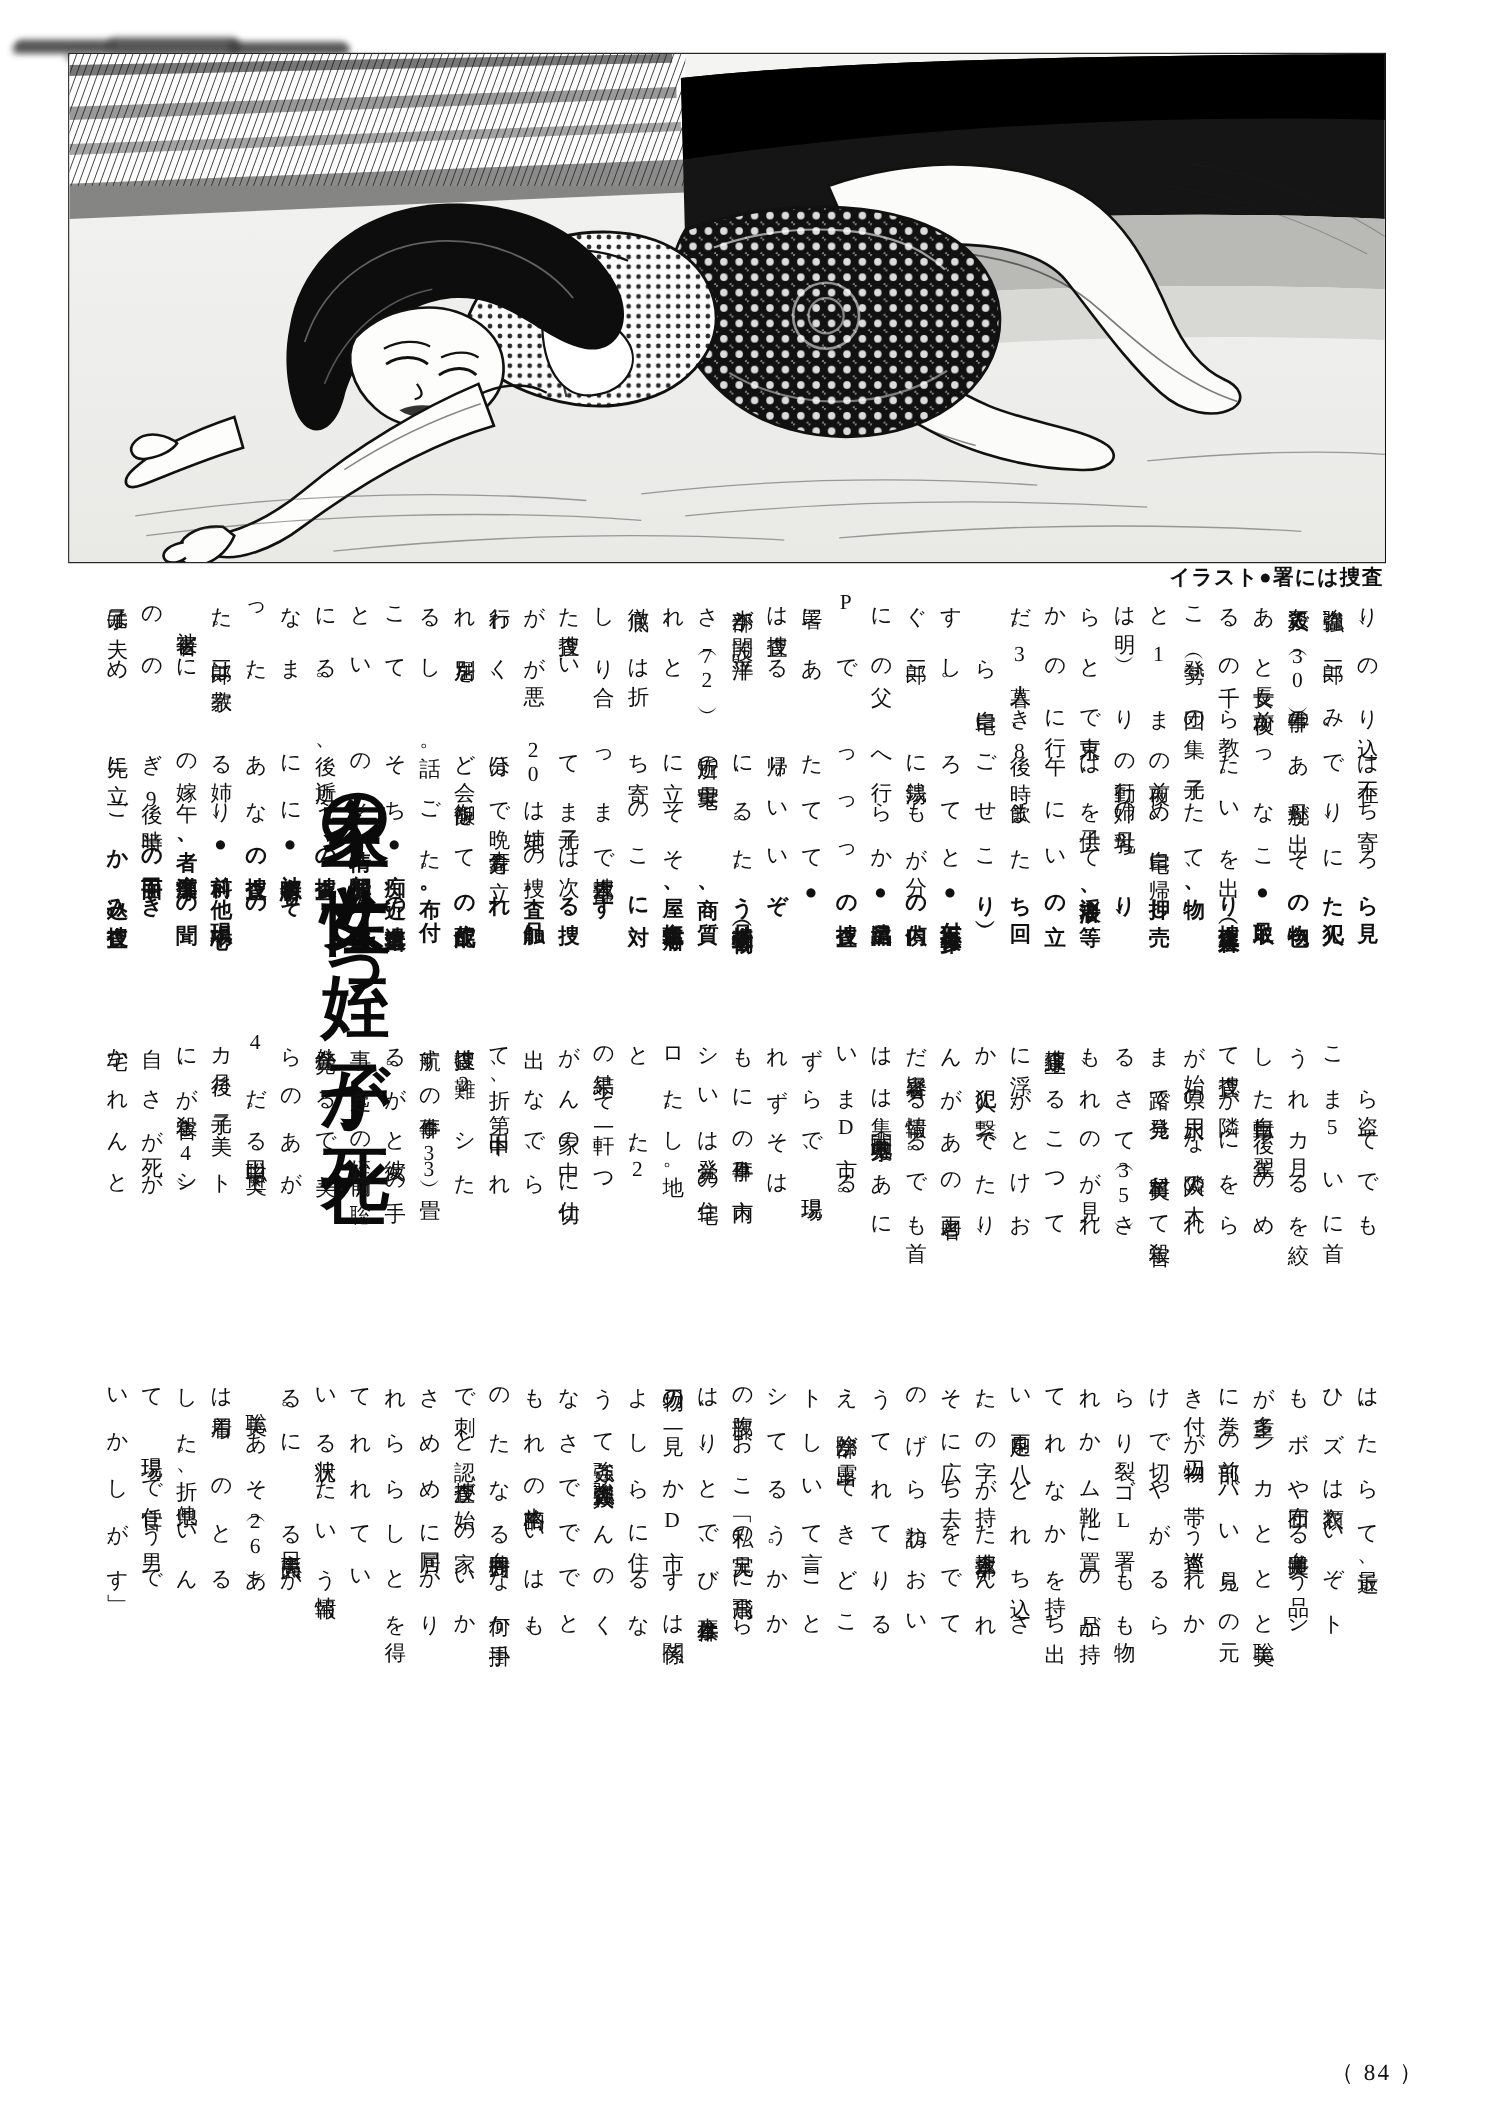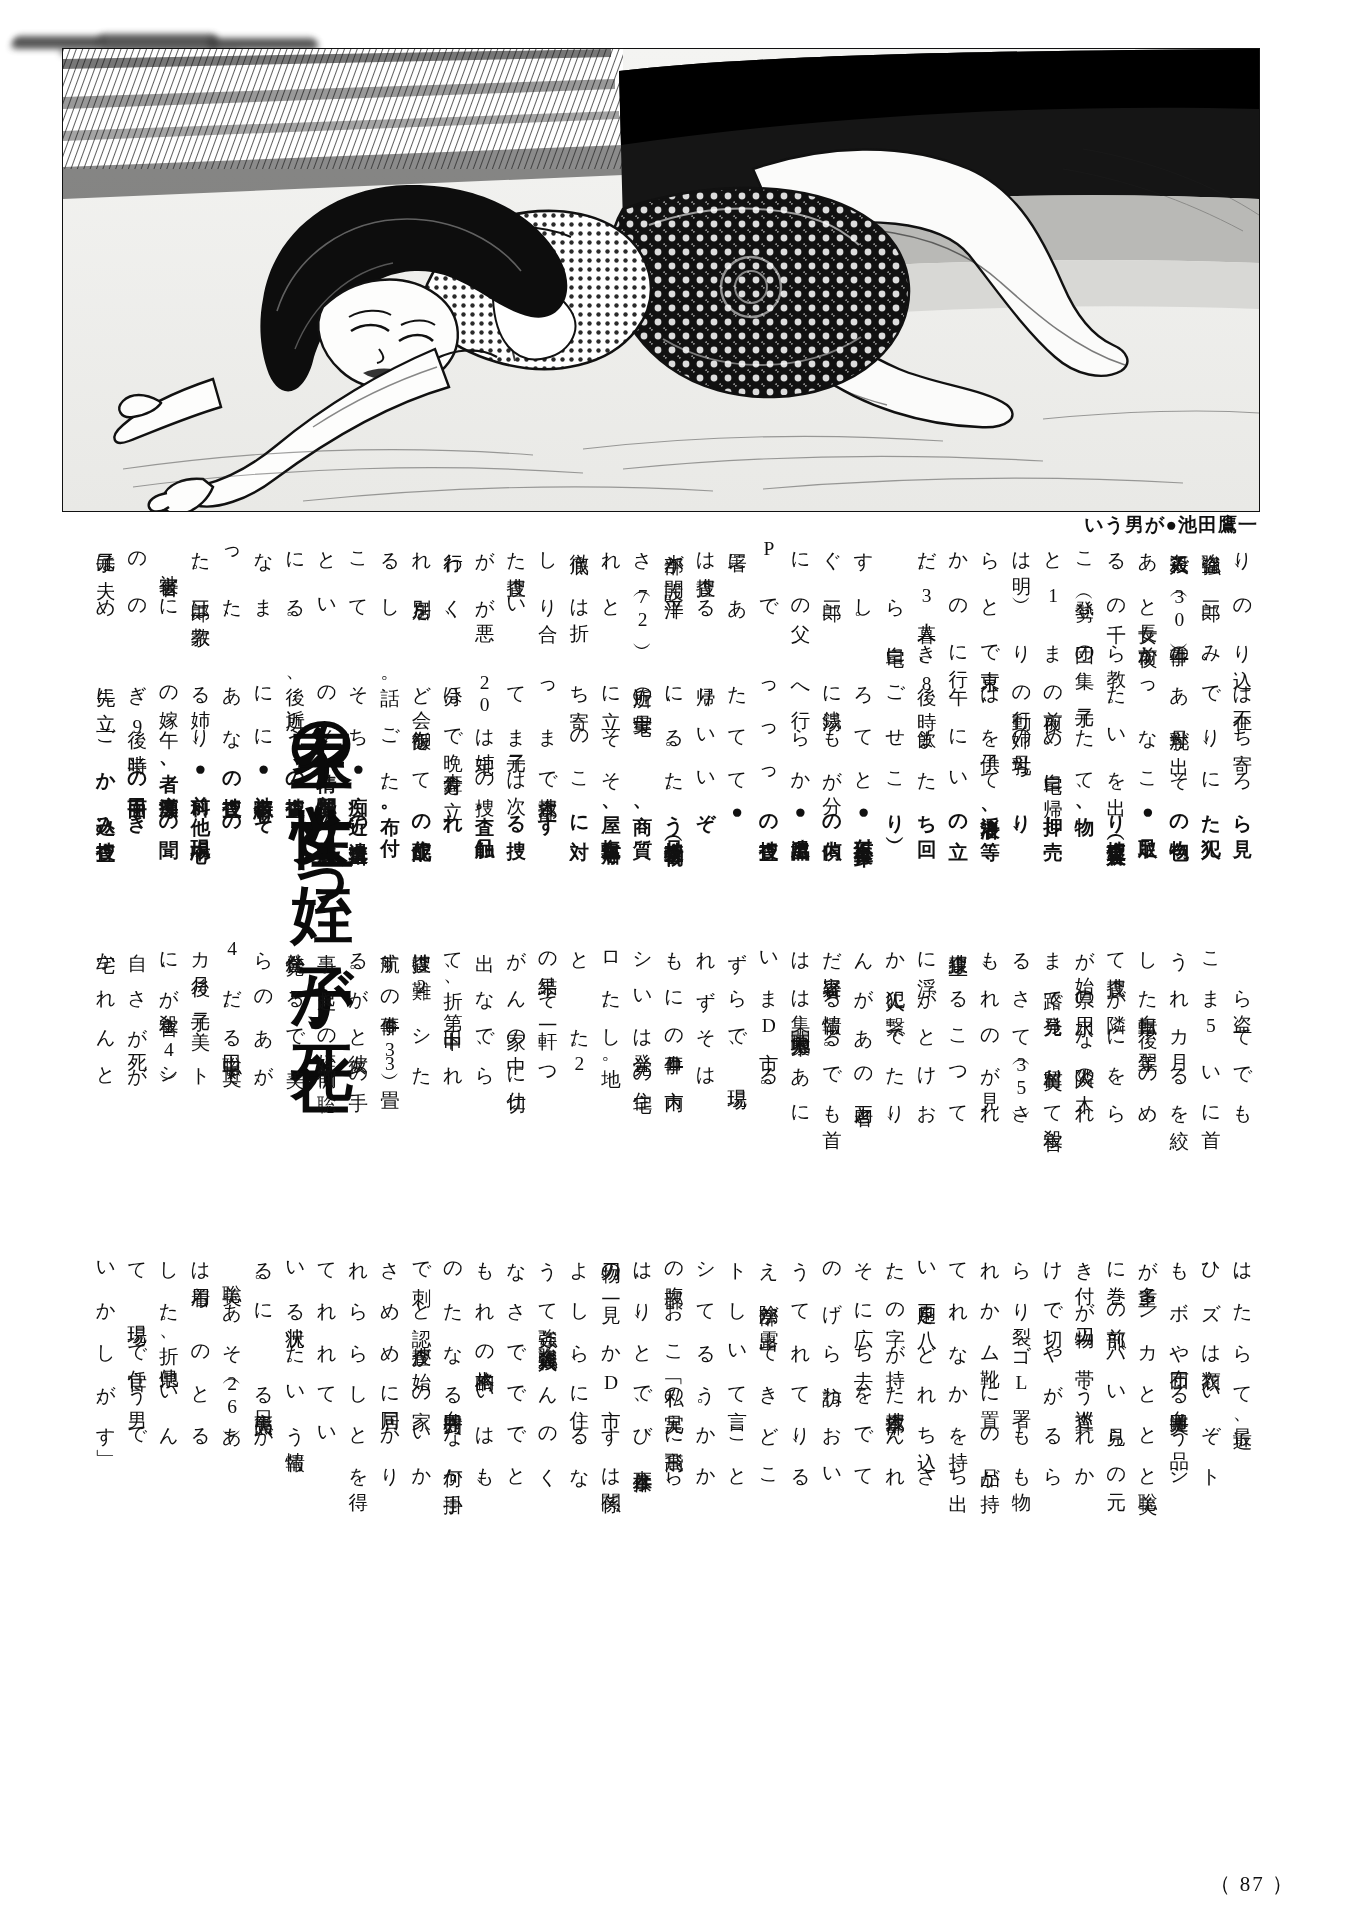--- a/index.html
+++ b/index.html
@@ -252,21 +252,21 @@
       <path d="M700 440 C840 428, 980 426, 1120 434"></path>
       <path d="M980 370 C1060 362, 1140 360, 1196 364"></path>
     </g>
     <g stroke="#222" stroke-width="1" opacity=".3" fill="none">
       <path d="M1000 120 C1060 130, 1120 150, 1180 182"></path>
       <path d="M1020 100 C1090 112, 1150 136, 1196 166"></path>
     </g>
   </svg>
 </div>
 
-<div class="illust-credit">いう男が●池田鷹一</div>
+<div class="illust-credit">イラスト●署には捜査</div>
 
 <div class="vcols" id="row1">
   <span>り、強盗強</span><br>
   <span>姦殺人であ</span><br>
   <span>ることは明</span><br>
   <span>らかだ。</span><br>
   <span>　すぐにP</span><br>
   <span>署には捜査</span><br>
   <span>本部が開設</span><br>
   <span>され、徹底</span><br>
@@ -386,13 +386,13 @@
   <span>見られるものを持ち込んで</span><br>
   <span>おり、どこかに高飛びする</span><br>
   <span>のではないかという情報が</span><br>
   <span>あるんです」</span><br>
   <span>　トシと聡美の元からも物</span><br>
   <span>品が持ち出されていること</span><br>
   <span>から、直接本件とは関係な</span><br>
   <span>くとも、何か手掛かりを得</span>
 </div>
 
-<div class="page-number">（ 87 ）</div>
+<div class="page-number">（ 84 ）</div>
 
 </body></html>

